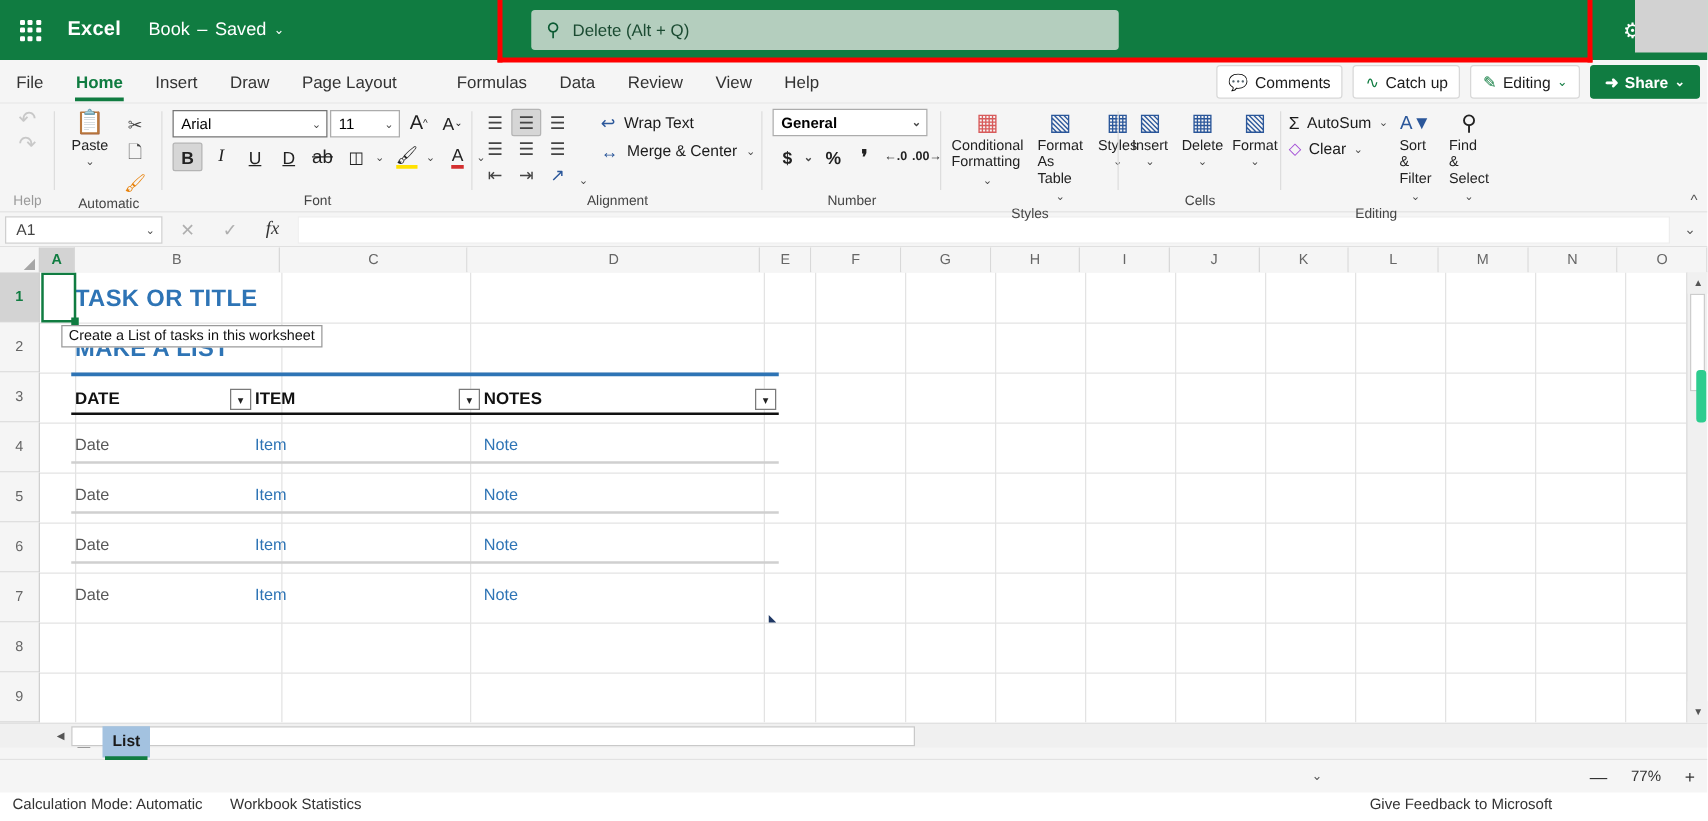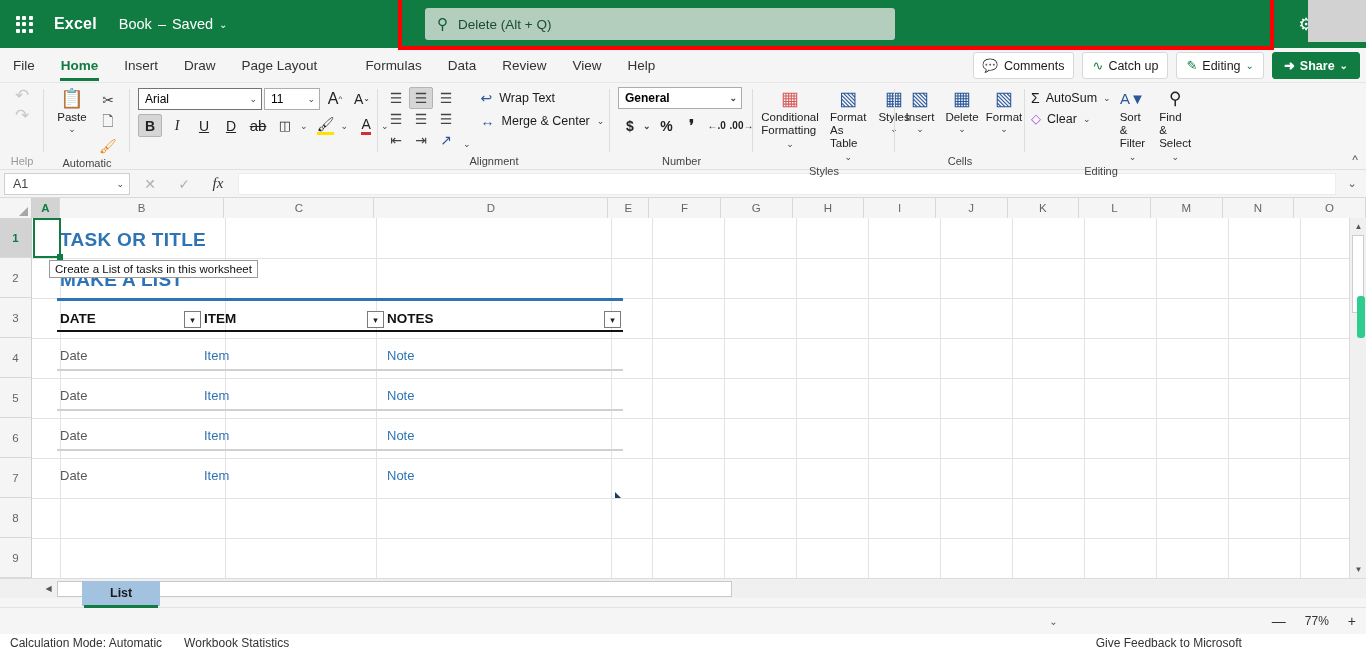--- a/index.html
+++ b/index.html
@@ -309,21 +309,21 @@
   }
   .sb-nav {
     width: 22px; height: 24px; display:flex; align-items:center; justify-content:center;
     font-size: 13px; color: #BDBDBD; cursor: pointer;
   }
   .sb-menu {
     width: 26px; height: 24px; display:flex; align-items:center; justify-content:center;
     font-size: 14px; color: #444; cursor: pointer;
   }
   .sheet-tab {
-    height: 25px; padding: 0 28px; display: flex; align-items: center;
+    height: 25px; padding: 0 8px; display: flex; align-items: center;
     font-size: 12.5px; color: #1b1b1b; cursor: pointer; position: relative;
   }
   .sheet-tab.active { background: #A3C2E0; font-weight: bold; }
   .sheet-tab.active::after {
     content:""; position:absolute; left: 2px; right: 2px; bottom: -2px; height: 2.5px; background:#107C41;
   }
   .sb-add {
     width: 26px; height: 24px; display:flex; align-items:center; justify-content:center;
     font-size: 16px; color: #333; cursor: pointer;
   }
@@ -495,20 +495,21 @@
         <div class="btn-sq">
             <span class="uline-y">🖌</span>
           </div>
         <div class="cv" style="margin-right:3px;">⌄</div>
         <div class="btn-sq">
             <span class="uline-r">A</span>
           </div>
         <div class="cv">⌄</div>
       </div>
     </div>
+    <div class="cap">Font</div>
   </div>
 
   <div class="grp aligngrp">
     <div class="body">
       <div class="align-icons">
         <div class="sm-ic">☰</div>
         <div class="sm-ic on" style="background:#D6D6D6;border:1px solid #B4B4B4;">☰</div>
         <div class="sm-ic">☰</div>
         <div class="sm-ic">☰</div>
         <div class="sm-ic">☰</div>

